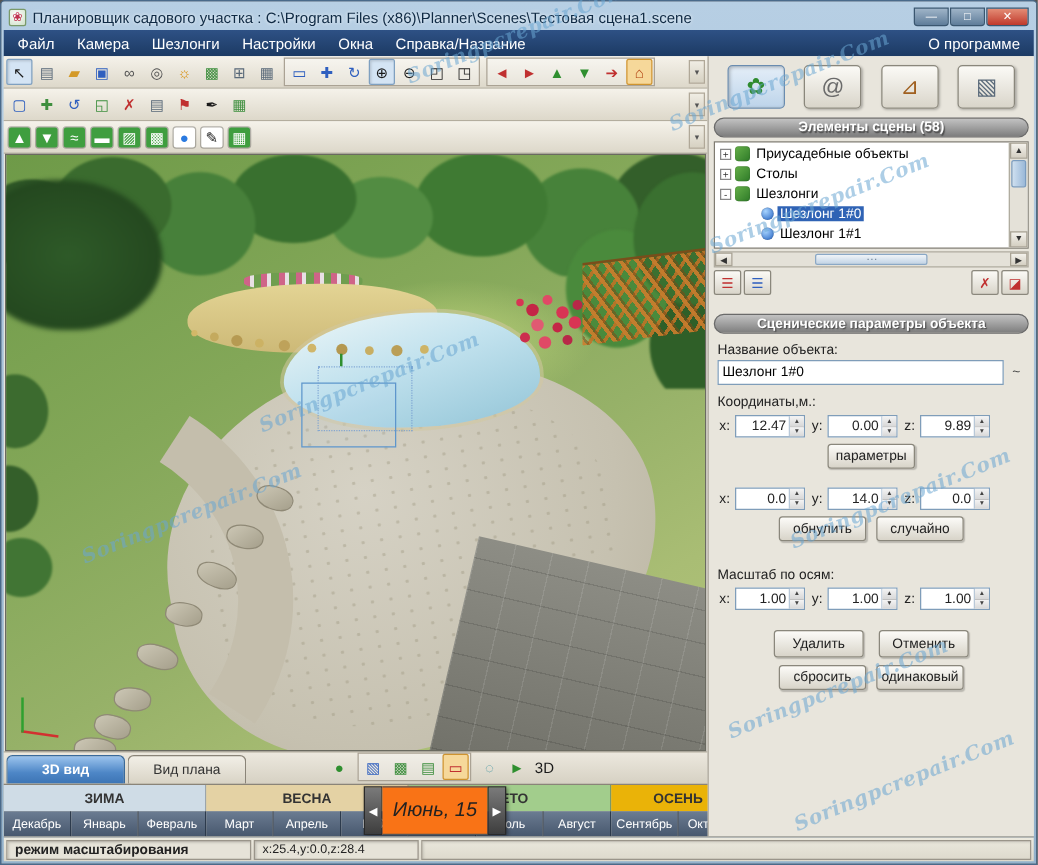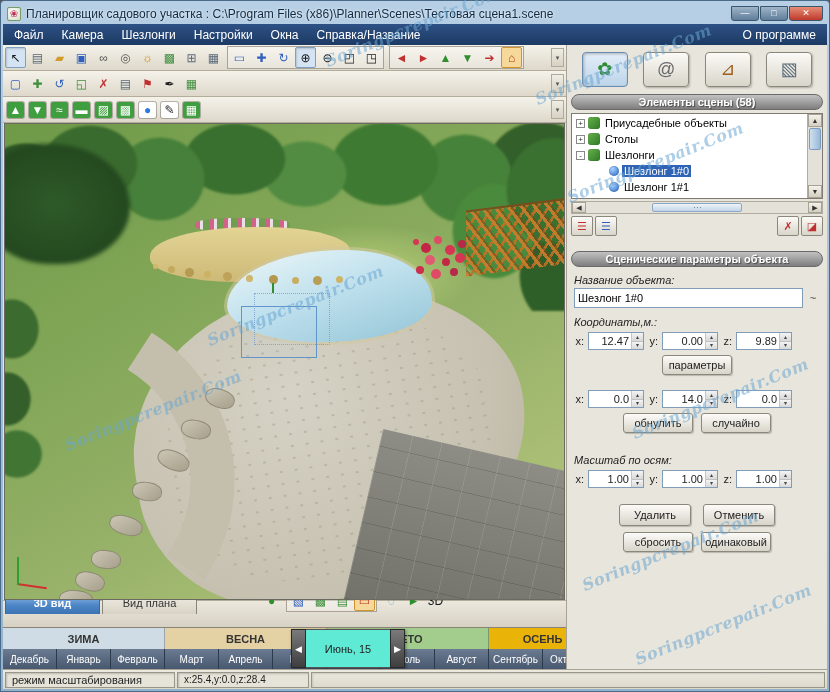--- a/index.html
+++ b/index.html
@@ -66,33 +66,33 @@
 .sc-paving{left:352px;top:335px;width:290px;height:200px;transform:rotate(13deg);background-image:repeating-linear-gradient(90deg,rgba(255,255,255,.10) 0 1px,transparent 1px 30px),repeating-linear-gradient(0deg,rgba(0,0,0,.12) 0 1px,transparent 1px 26px),linear-gradient(#8d8d85,#6e6e66);}
 .sc-fence{right:-6px;top:80px;width:104px;height:66px;transform:skewY(-7deg);opacity:.95;border-top:2px solid #7c4c1a;background-image:repeating-linear-gradient(55deg,rgba(205,125,45,.95) 0 3px,rgba(125,72,22,.55) 3px 5px,transparent 5px 10px),repeating-linear-gradient(-55deg,rgba(195,115,38,.9) 0 3px,transparent 3px 10px);}
 .sc-flowers{left:408px;top:115px;width:6px;height:6px;border-radius:50%;background:#d83454;box-shadow:10px 6px 0 2px #c42646,22px -2px 0 1px #e04a66,34px 8px 0 2px #d83454,46px 2px 0 1px #b82848,14px 18px 0 2px #e05a72,30px 20px 0 1px #c42646,44px 16px 0 2px #d83454,4px 28px 0 1px #cc2e4e,20px 32px 0 2px #e04a66,38px 30px 0 1px #b82848;}
 .sc-sel{left:236px;top:182px;width:76px;height:52px;border:1px solid #5e96cc;background:rgba(190,220,245,.10);}
 .sc-sel::before{content:"";position:absolute;left:12px;top:-14px;width:100%;height:100%;border:1px dotted rgba(120,160,210,.85);}
 .sc-sel::after{content:"";position:absolute;left:30px;top:-24px;width:2px;height:10px;background:#2f8f2f;}
 .sc-axis{left:12px;bottom:14px;width:36px;height:36px;}
 .sc-axis::before{content:"";position:absolute;left:0;bottom:0;width:30px;height:2px;background:#d23030;transform:rotate(8deg);transform-origin:left;}
 .sc-axis::after{content:"";position:absolute;left:0;bottom:0;width:2px;height:28px;background:#2fa02f;}
 
-.tabsrow{height:26px;display:flex;align-items:flex-end;background:linear-gradient(#ece8de,#d6d1c3);border-top:1px solid #b3ad9e;padding:13px 2px;gap:2px;}
+.tabsrow{height:26px;display:flex;align-items:flex-end;background:linear-gradient(#ece8de,#d6d1c3);border-top:1px solid #b3ad9e;padding:0 2px;gap:2px;}
 .vtab{height:23px;min-width:95px;display:flex;align-items:center;justify-content:center;font-size:11px;border:1px solid #8a8478;border-bottom:none;border-radius:5px 5px 0 0;background:linear-gradient(#f2efe7,#d8d3c5);color:#333;padding:0 10px;cursor:default;}
 .vtab.active{background:linear-gradient(#9cc4ee,#4d86c6 60%,#3c74b4);color:#fff;font-weight:bold;border-color:#3a6a9a;}
 .viewtools{display:flex;align-items:center;margin-left:62px;gap:2px;padding-bottom:2px;}
 
 .timeline{position:relative;height:42px;border-top:1px solid #8a8478;overflow:hidden;background:#c8c3b4;flex:0 0 auto;}
 .seasonrow{display:flex;height:21px;}
 .season{flex:0 0 auto;display:flex;align-items:center;justify-content:center;font-size:11px;font-weight:bold;color:#333;border-right:1px solid rgba(0,0,0,.25);overflow:hidden;white-space:nowrap;}
 .monthrow{display:flex;height:21px;}
 .month{flex:0 0 54px;display:flex;align-items:center;justify-content:center;font-size:10px;color:#fff;background:linear-gradient(#6b7c92,#46566c);border-right:1px solid #2c3a4c;overflow:hidden;white-space:nowrap;cursor:default;}
 .datenav{position:absolute;left:288px;top:1px;height:39px;display:flex;box-shadow:1px 1px 3px rgba(0,0,0,.4);}
 .navbtn{width:15px;display:flex;align-items:center;justify-content:center;color:#fff;font-size:9px;background:linear-gradient(#7a7a7a,#3e3e3e);border:1px solid #2a2a2a;padding:0;}
-.dateview{width:84px;background:#5eead4;border-top:1px solid #555;border-bottom:1px solid #555;display:flex;align-items:center;justify-content:center;font-size:11px;color:#222;}
+.dateview{width:84px;background:#f97316;border-top:1px solid #555;border-bottom:1px solid #555;display:flex;align-items:center;justify-content:center;font-size:16px;color:#222;font-style:italic;}
 
 .modes{display:flex;justify-content:space-around;align-items:center;height:44px;padding:2px 4px;flex:0 0 auto;}
 .mbtn{width:46px;height:35px;border:1px solid #8a877c;border-radius:4px;background:linear-gradient(#fbfaf6,#d9d5ca);display:flex;align-items:center;justify-content:center;font-size:18px;box-shadow:1px 1px 2px rgba(0,0,0,.25);padding:0;}
 .mbtn.pressed{background:linear-gradient(#e4eef8,#bdd4ea);border-color:#6a8cb0;box-shadow:inset 1px 1px 3px rgba(0,0,0,.25);}
 .pill{height:16px;margin:3px 1px;border-radius:8px;background:linear-gradient(#c2c2c2,#7e7e7e);border:1px solid #6a6a6a;color:#fff;font-size:11px;font-weight:bold;display:flex;align-items:center;justify-content:center;text-shadow:1px 1px 1px rgba(0,0,0,.5);flex:0 0 auto;}
 .treewrap{display:flex;height:86px;border:1px solid #7f7b70;background:#fff;margin:0 1px;flex:0 0 auto;}
 .tree{flex:1;overflow:hidden;font-size:11px;padding-top:1px;}
 .titem{display:flex;align-items:center;gap:3px;height:16px;padding-left:4px;white-space:nowrap;cursor:default;}
 .titem.child{padding-left:34px;}
 .tlabel{padding:0 2px;}
@@ -108,41 +108,41 @@
 .hscroll{height:13px;margin:2px 1px 0;display:flex;background:#e4e1d8;border:1px solid #b0aca0;flex:0 0 auto;}
 .harr{width:14px;font-size:7px;display:flex;align-items:center;justify-content:center;color:#333;background:linear-gradient(#f4f2ec,#d4cfc2);border:1px solid #a8a294;}
 .hfill{flex:1;}
 .hthumb{width:90px;margin:1px 0;background:linear-gradient(#f0f4f8,#c2d4e6);border:1px solid #8aa8c6;border-radius:2px;position:relative;}
 .hthumb::before{content:"";position:absolute;left:50%;top:3px;bottom:3px;width:1px;background:#7a8ca0;box-shadow:-3px 0 0 #7a8ca0,3px 0 0 #7a8ca0;}
 .treebtns{display:flex;align-items:center;height:24px;padding:2px 1px;flex:0 0 auto;}
 .tbgrp{display:flex;gap:2px;}
 .tbgrp.right{margin-left:auto;}
 .smbtn{width:22px;height:20px;border:1px solid #8a877c;border-radius:2px;background:linear-gradient(#fbfaf6,#d9d5ca);display:flex;align-items:center;justify-content:center;font-size:11px;padding:0;}
 .form{flex:1;display:flex;flex-direction:column;padding:2px 4px;font-size:11px;color:#222;}
-.flabel{margin:8px 0 2px;font-style:italic;}
+.flabel{margin:8px 0 2px;}
 .tinrow{display:flex;align-items:center;gap:3px;}
 .tin{flex:1;height:20px;border:1px solid #7f9db9;background:#fff;font-size:11px;padding:0 3px;font-family:inherit;}
 .tilde{width:14px;text-align:center;color:#444;}
 .srow{display:flex;align-items:center;gap:4px;margin:2px 0;}
 .srow .tpl-item{display:contents;}
 .axis{width:10px;text-align:right;flex:0 0 auto;}
 .spin{display:flex;width:56px;height:18px;border:1px solid #7f9db9;background:#fff;flex:0 0 auto;}
 .sval{flex:1;display:flex;align-items:center;justify-content:flex-end;padding-right:2px;font-size:11px;overflow:hidden;}
 .sbtns{width:12px;display:flex;flex-direction:column;border-left:1px solid #b8c8d8;}
 .sb{flex:1;display:flex;align-items:center;justify-content:center;font-size:6px;line-height:1;background:linear-gradient(#f4f4f4,#d8d8d8);border-bottom:1px solid #c0c0c0;color:#444;}
 .sb:last-child{border-bottom:none;}
 .brow{display:flex;justify-content:center;gap:8px;margin:3px 0;}
 .btn{min-width:70px;height:20px;border:1px solid #8a877c;border-radius:3px;background:linear-gradient(#fcfbf8,#d8d4c9);font-size:11px;color:#222;font-family:inherit;box-shadow:1px 1px 1px rgba(0,0,0,.2);cursor:default;}
 .brow.actions{margin-top:14px;gap:12px;}
 .actions .btn{min-width:72px;height:22px;}
 .gap{height:10px;flex:0 0 auto;}
 
 .status{height:20px;background:linear-gradient(#eceadf,#dcd8cb);border-top:1px solid #a8a296;display:flex;align-items:center;gap:2px;padding:1px 2px;font-size:11px;color:#222;flex:0 0 auto;}
 .sbox{height:16px;display:flex;align-items:center;padding:0 6px;border:1px solid #9a958a;box-shadow:inset 1px 1px 2px rgba(0,0,0,.18);background:#e6e3d8;white-space:nowrap;overflow:hidden;}
-.sbox.mode{width:170px;}
+.sbox.mode{width:196px;font-weight:bold;}
 .sbox.coords{width:132px;font-size:10px;}
 .sfill{flex:1;height:16px;border:1px solid #9a958a;box-shadow:inset 1px 1px 2px rgba(0,0,0,.12);}
 
 .wm{position:absolute;z-index:60;font-family:"DejaVu Serif",serif;font-style:italic;font-weight:bold;font-size:16px;color:rgba(105,165,210,.55);transform:rotate(-22deg);white-space:nowrap;pointer-events:none;letter-spacing:.5px;}
 .wm1{left:318px;top:16px;}
 .wm2{left:528px;top:54px;}
 .wm3{left:560px;top:152px;}
 .wm4{left:200px;top:295px;}
 .wm5{left:58px;top:400px;}
 .wm6{left:625px;top:388px;}

